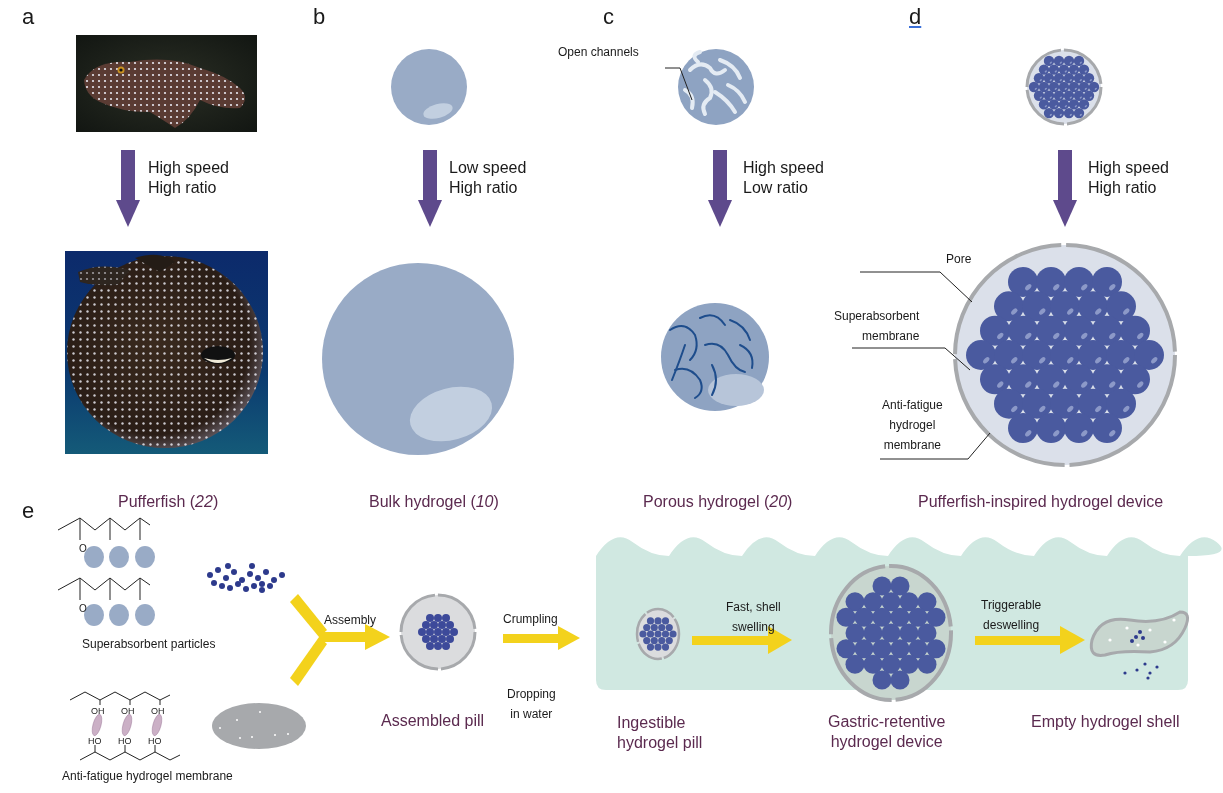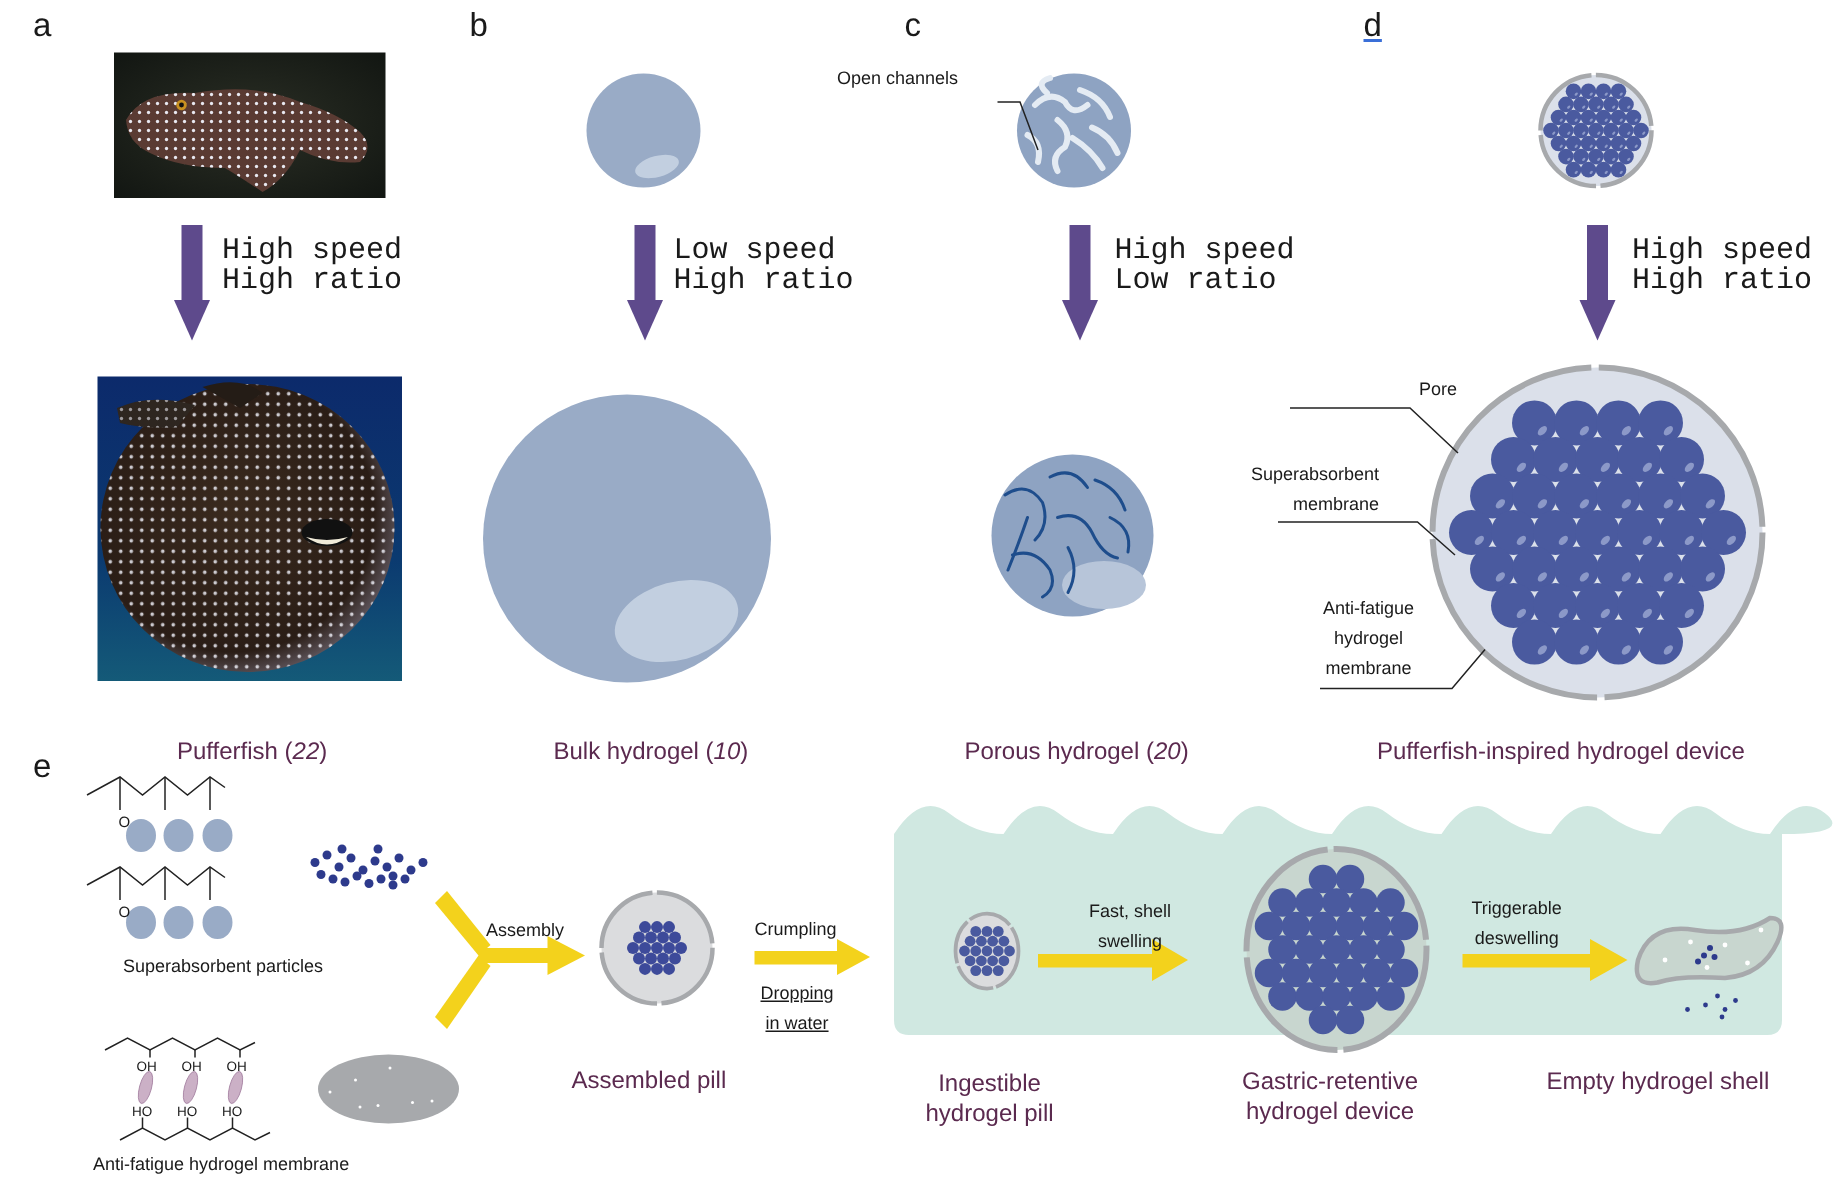--- a/index.html
+++ b/index.html
@@ -2,21 +2,21 @@
 <html><head>
 <meta charset="utf-8">
 <style>
   html,body{margin:0;padding:0;background:#fff;}
   body{width:1223px;height:793px;position:relative;overflow:hidden;font-family:"Liberation Sans",sans-serif;color:#1a1a1a;}
   .abs{position:absolute;}
   .panel-letter{font-size:22px;font-weight:normal;}
   .txt{font-size:12px;line-height:20px;white-space:nowrap;}
   .cap{font-size:16px;color:#5b2a4f;white-space:nowrap;margin-top:15px;}
   .cap i{font-style:italic;}
-  .arrow-label{font-size:20px;line-height:20px;font-family:Liberation Mono, monospace;}
+  .arrow-label{font-size:16px;line-height:20px;}
   svg{position:absolute;left:0;top:0;}
 </style>
 </head>
 <body>
 
 <div class="abs panel-letter" style="left:22px;top:4px;">a</div>
 <div class="abs panel-letter" style="left:313px;top:4px;">b</div>
 <div class="abs panel-letter" style="left:603px;top:4px;">c</div>
 <div class="abs panel-letter" style="left:909px;top:4px;text-decoration:underline;text-decoration-color:#3a6fd8;">d</div>
 <div class="abs panel-letter" style="left:22px;top:498px;">e</div>
@@ -529,33 +529,33 @@
   <div>hydrogel</div>
   <div>membrane</div>
 </div>
 <div class="abs cap" style="left:918px;top:478px;">Pufferfish-inspired hydrogel device</div>
 
 <div class="abs txt" style="left:82px;top:634px;">Superabsorbent particles</div>
 <div class="abs txt" style="left:62px;top:766px;">Anti-fatigue hydrogel membrane</div>
 <div class="abs txt" style="left:324px;top:610px;">Assembly</div>
 <div class="abs cap" style="left:381px;top:697px;">Assembled pill</div>
 <div class="abs txt" style="left:503px;top:609px;">Crumpling</div>
-<div class="abs txt" style="left:507px;top:652px;text-align:center;text-decoration:underline;">
+<div class="abs txt" style="left:507px;top:684px;text-align:center;">
   <div>Dropping</div>
   <div>in water</div>
 </div>
 <div class="abs txt" style="left:726px;top:597px;text-align:center;">
   <div>Fast, shell</div>
   <div>swelling</div>
 </div>
 <div class="abs txt" style="left:981px;top:595px;text-align:center;">
   <div>Triggerable</div>
   <div>deswelling</div>
 </div>
-<div class="abs cap" style="left:617px;top:698px;text-align:center;line-height:20px;">
+<div class="abs cap" style="left:617px;top:698px;text-align:left;line-height:20px;">
   <div>Ingestible</div>
   <div>hydrogel pill</div>
 </div>
 <div class="abs cap" style="left:828px;top:697px;text-align:center;line-height:20px;">
   <div>Gastric-retentive</div>
   <div>hydrogel device</div>
 </div>
 <div class="abs cap" style="left:1031px;top:698px;">Empty hydrogel shell</div>
 
 <div class="abs" style="left:79px;top:543px;font-size:10px;">O</div>

